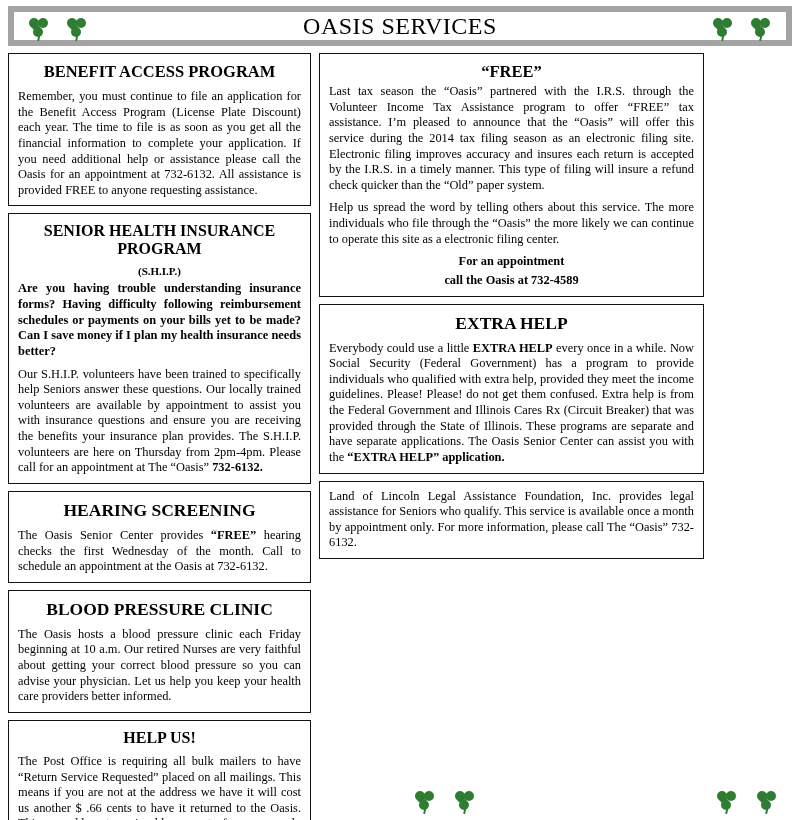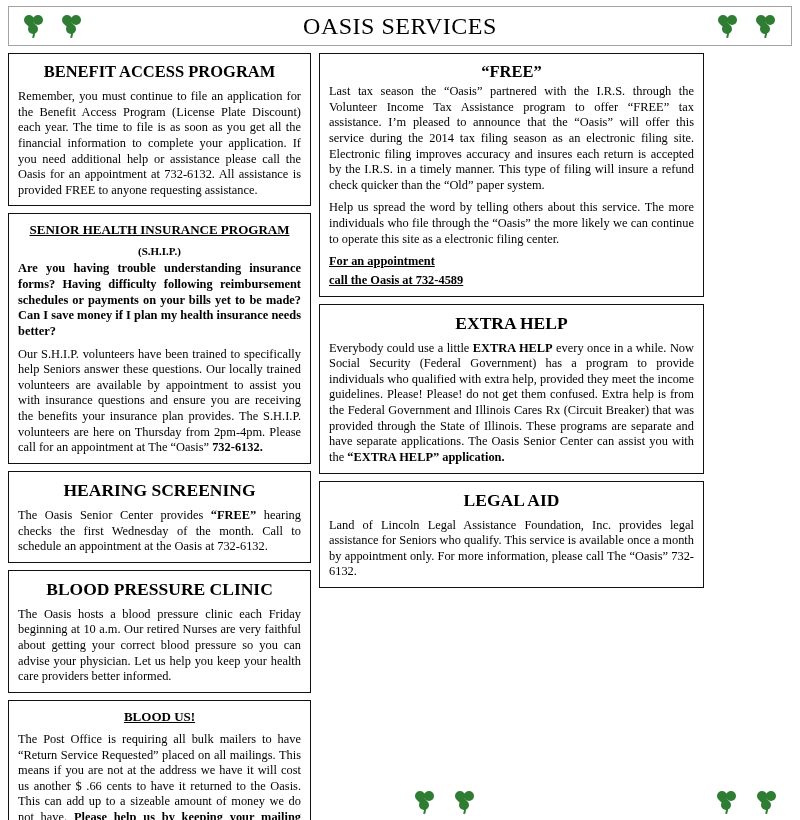--- a/index.html
+++ b/index.html
@@ -18,23 +18,23 @@
   .page {
     width: 800px;
     height: 820px;
     padding: 6px 8px 4px 8px;
     position: relative;
   }
 
   
   .masthead {
     display: flex;
-    align-items: center;
+    align-items: flex-end;
     height: 40px;
-    border: 1px solid #a3a3a3;
+    border: 6px solid #a3a3a3;
     position: relative;
     margin-bottom: 7px;
   }
   .masthead .clovers {
     display: flex;
     gap: 16px;
     padding: 0 14px;
     align-items: center;
   }
   .masthead .title {
@@ -81,36 +81,36 @@
     margin-bottom: 7px;
     background: #fff;
   }
   .box h2 {
     margin: 1px 0 7px 0;
     text-align: center;
     font-size: 16.5px;
     font-weight: bold;
     font-family: "Liberation Serif", serif;
   }
-  .box h2.small { font-size: 13px; text-decoration: underline; }
+  .box h2.small { font-size: 16px; }
   .box h2.lg { font-size: 17.5px; }
   .box h3 {
     margin: 0 0 4px 0;
     text-align: center;
     font-size: 11px;
     font-weight: bold;
   }
   p {
     margin: 0 0 7px 0;
     font-size: 12.4px;
     line-height: 1.26;
     text-align: justify;
   }
   p:last-child { margin-bottom: 0; }
-  p.center { text-align: left; text-decoration: underline; }
+  p.center { text-align: center; }
   b, strong { font-weight: bold; }
 
   
   .footer-clovers {
     position: absolute;
     left: 8px;
     bottom: 4px;
     width: 784px;
     height: 28px;
     display: flex;
@@ -177,21 +177,21 @@
         <h2 class="lg">HEARING SCREENING</h2>
         <p><span>The Oasis Senior Center provides </span><b>“FREE”</b><span> hearing checks the first Wednesday of the month. Call to schedule an appointment at the Oasis at 732-6132.</span></p>
       </div>
 
       <div class="box">
         <h2 class="lg">BLOOD PRESSURE CLINIC</h2>
         <p>The Oasis hosts a blood pressure clinic each Friday beginning at 10 a.m. Our retired Nurses are very  faithful about getting your correct blood pressure so you can advise your physician.  Let us help you keep your health care providers better informed.</p>
       </div>
 
       <div class="box">
-        <h2 class="small">BLOOD US!</h2>
+        <h2 class="small">HELP US!</h2>
         <p><span>The Post Office is requiring all bulk mailers to have “Return Service Requested” placed on all mailings. This means if you are not at the address we have it will cost us another $ .66 cents to have it returned to the Oasis. This can add up to a sizeable amount of money we do not have. </span><b>Please help us by keeping your mailing address current.</b></p>
       </div>
 
     </div>
 
     <div class="col right">
 
       <div class="box">
         <h2 style="margin-bottom:2px;">“FREE”</h2>
         <p>Last tax season the “Oasis” partnered with the I.R.S. through the Volunteer Income Tax Assistance program to offer “FREE” tax assistance.  I’m pleased to announce that the “Oasis” will offer this service during the 2014 tax filing season as an electronic filing site. Electronic filing improves accuracy and insures each return is accepted by the I.R.S. in a timely manner.  This type of filing will insure a refund check quicker than the “Old” paper system.</p>
@@ -199,21 +199,20 @@
         <p class="center" style="margin-bottom:3px;"><b>For an appointment</b></p>
         <p class="center"><b>call the Oasis at 732-4589</b></p>
       </div>
 
       <div class="box">
         <h2 class="lg">EXTRA HELP</h2>
         <p><span>Everybody could use a little </span><b>EXTRA HELP</b><span> every once in a while. Now Social Security (Federal Government) has a  program to provide individuals who qualified with extra help, provided they meet the income guidelines. Please! Please! do not get them confused. Extra help is from the Federal Government and Illinois Cares Rx (Circuit Breaker) that was provided through the State of Illinois.  These programs are separate and have separate applications.  The Oasis Senior Center can assist you with the </span><b>“EXTRA HELP” application.</b></p>
       </div>
 
       <div class="box">
-        <h2 class="lg">LEGAL AID</h2>
         <p>Land of Lincoln Legal Assistance Foundation, Inc. provides legal assistance for Seniors who qualify.  This service is available once a month by  appointment only.  For more information, please call The “Oasis” 732-6132.</p>
       </div>
 
       <div style="height:34px"></div>
     </div>
   </div>
 
   <div class="footer-clovers">
     <div class="grp" style="margin-left:392px;">
       <span class="clover">

